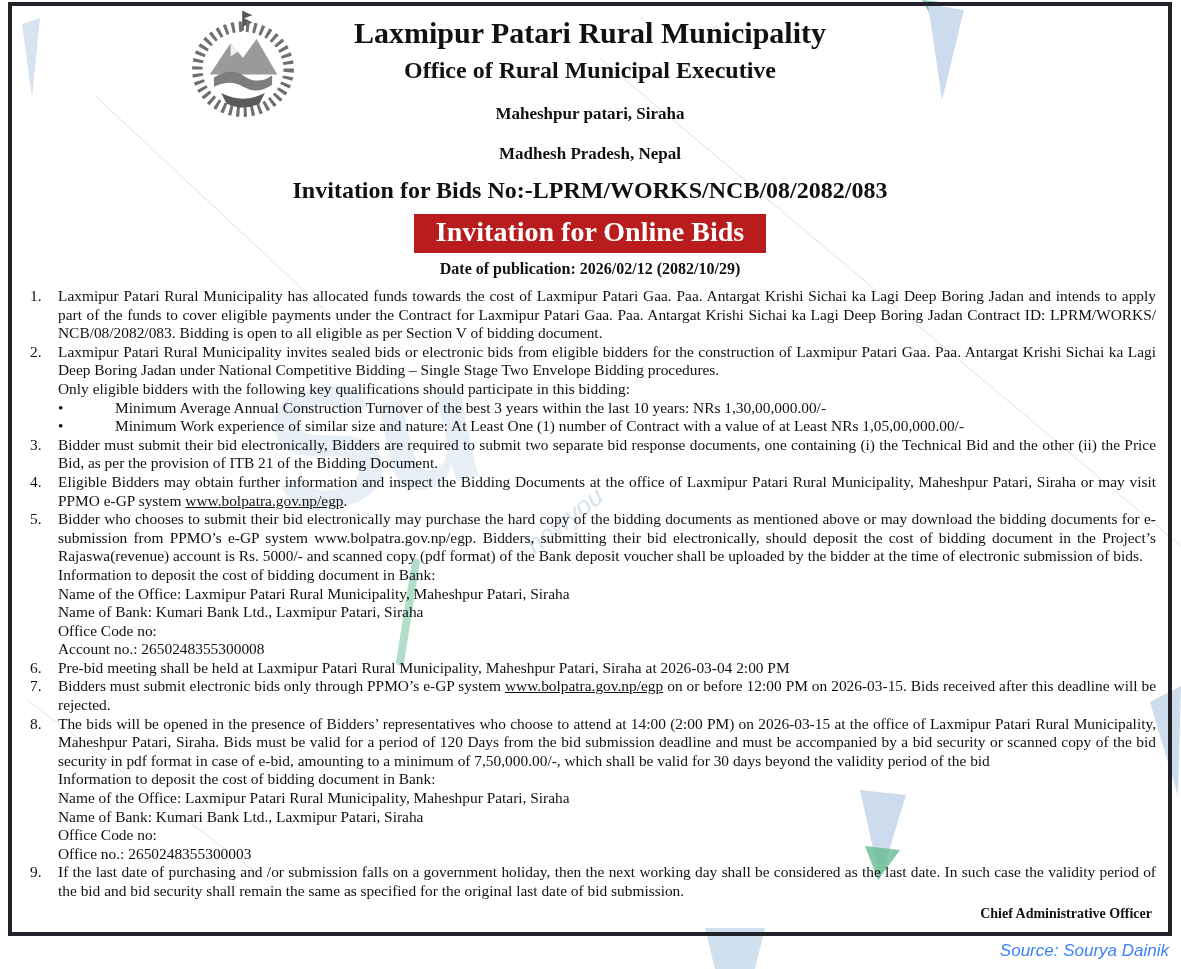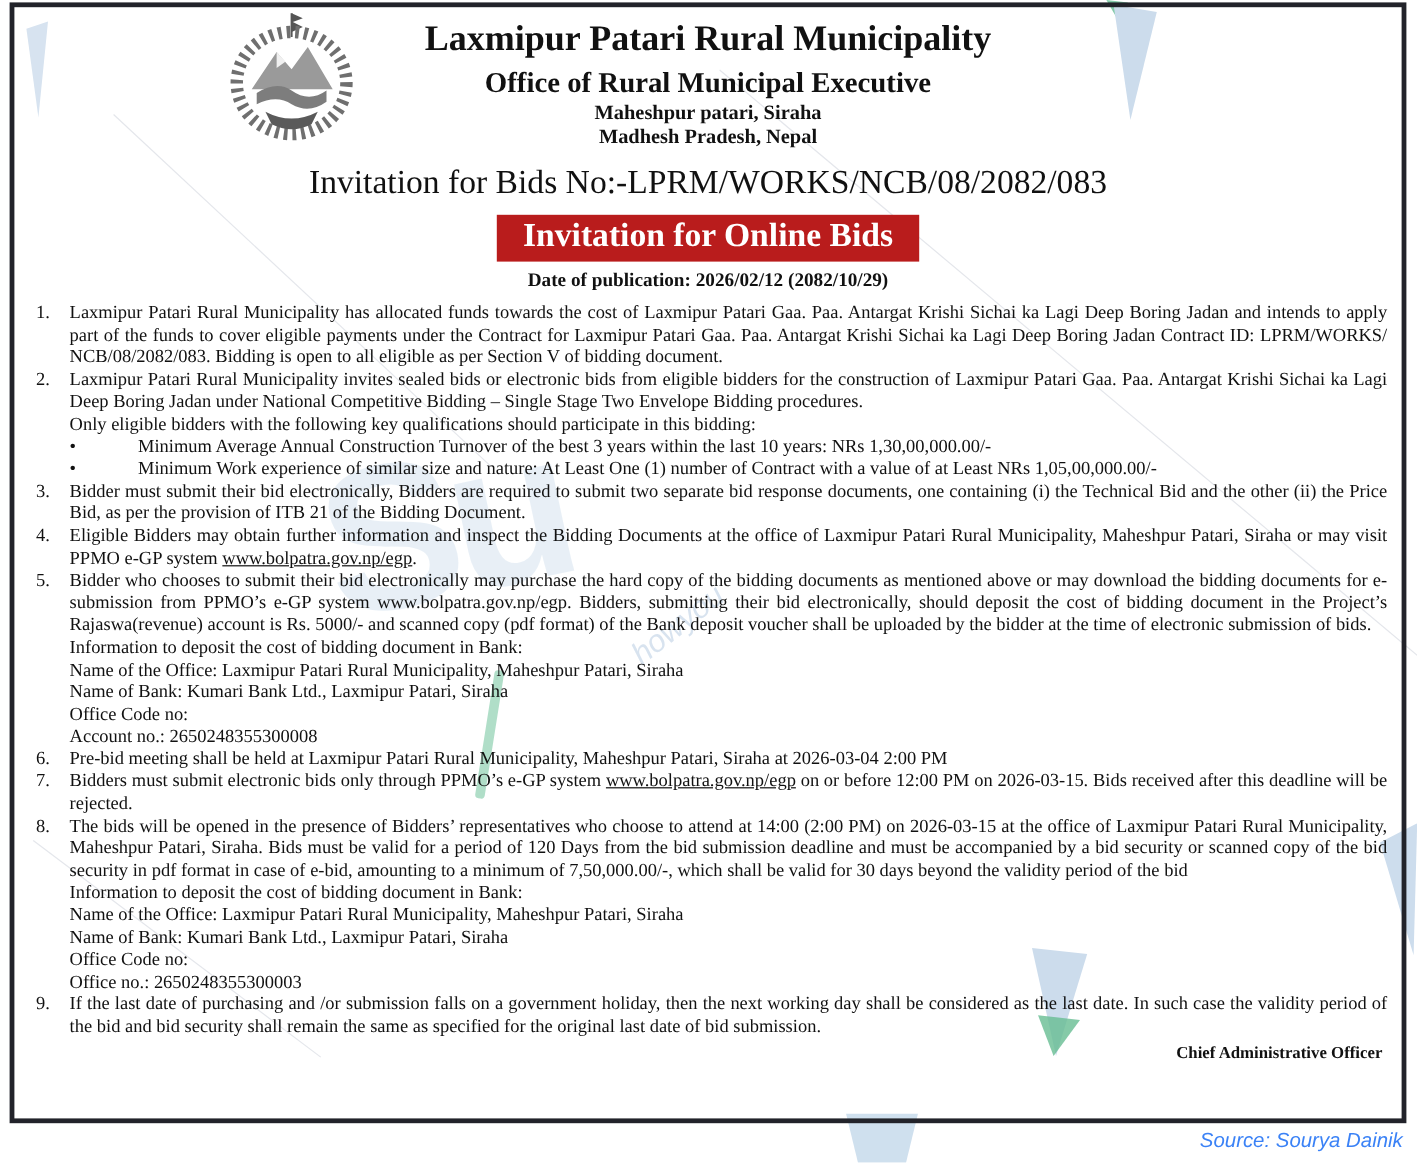--- a/index.html
+++ b/index.html
@@ -22,22 +22,22 @@
   .wm-green-ribbon{position:absolute;left:404px;top:558px;width:8px;height:108px;
     background:#6fc29a;opacity:.55;transform:rotate(9deg);border-radius:3px;}
   
   .sheet{
     position:absolute;top:2px;left:8px;width:1156px;height:926px;
     border:4px solid #22232a;overflow:hidden;background:transparent;
   }
   .hdr{text-align:center;padding-top:10px;position:relative;}
   .hdr-h1{font-size:30px;font-weight:bold;}
   .hdr-h2{font-size:24px;font-weight:bold;margin-top:7px;}
-  .hdr-addr{font-size:17px;font-weight:bold;margin-top:0;}
-  .hdr-bidno{font-size:28px;font-weight:normal;margin-top:13px;}
+  .hdr-addr{font-size:17px;font-weight:bold;margin-top:20px;}
+  .hdr-bidno{font-size:24px;font-weight:bold;margin-top:13px;}
   .banner-wrap{margin-top:10px;}
   .banner{
     display:inline-block;background:#b91c1c;color:#ffffff;font-size:28px;
     font-weight:bold;padding:2px 22px 5px;
   }
   .hdr-date{font-size:16px;font-weight:bold;margin-top:7px;}
   .logo{position:absolute;left:178px;top:4px;width:106px;height:108px;}
   
   .items{padding:9px 12px 0 14px;font-size:15.4px;line-height:18.6px;}
   .item{display:grid;grid-template-columns:32px 1fr;}

